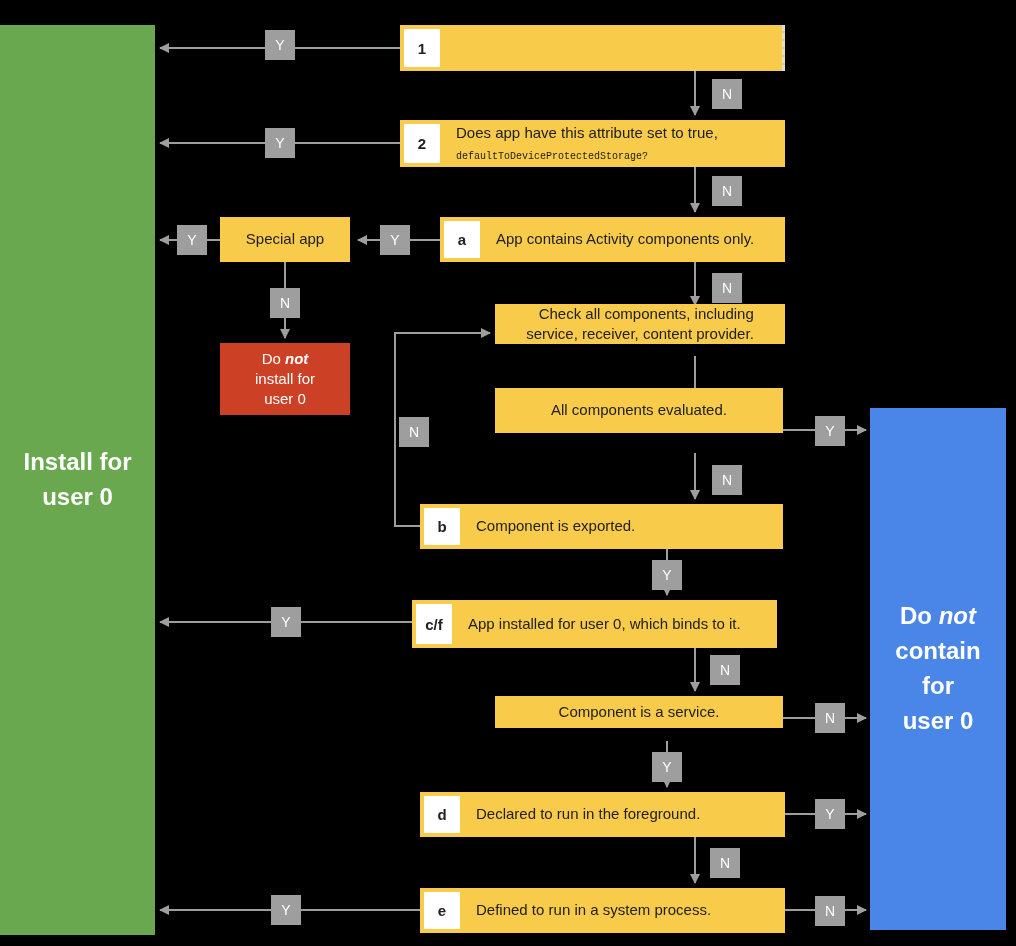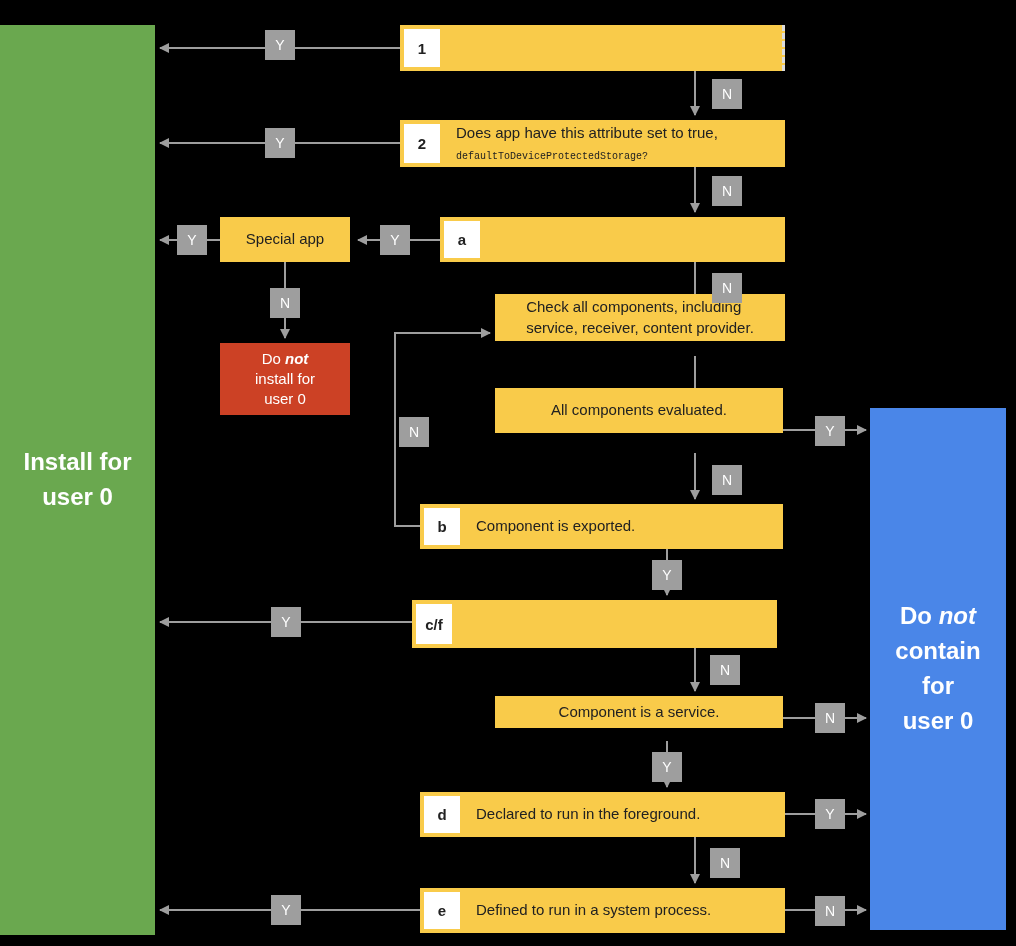--- a/index.html
+++ b/index.html
@@ -16,21 +16,21 @@
     position:absolute; background:var(--yellow,#f9cb4a); color:#212121;
     display:flex; align-items:center; font-size:15px;
   }
   .key-node { padding-left:56px; }
   .node-key {
     position:absolute; left:4px; top:4px; bottom:4px; width:36px;
     background:#ffffff; color:#212121; font-weight:700; font-size:15px;
     display:flex; align-items:center; justify-content:center;
   }
   .node-text { white-space:pre-line; line-height:1.35; }
-  .center-node { justify-content:center; text-align:left; padding:0 8px; }
+  .center-node { justify-content:center; text-align:right; padding:0 8px; }
   .dashed { border-right:3px dashed #dcdcdc; }
   code { font-family:"Liberation Mono","DejaVu Sans Mono",monospace; font-size:10px; }
 
   .edge-label {
     position:absolute; width:30px; height:30px;
     background:var(--gray,#9e9e9e); color:#fff; font-size:14px;
     display:flex; align-items:center; justify-content:center;
   }
 
   .terminal {
@@ -113,42 +113,44 @@
     <span class="node-key">1</span>
   </div>
 
   <div class="node key-node" style="left:400px;top:120px;width:385px;height:47px">
     <span class="node-key">2</span>
     <span class="node-text"><span>Does app have this attribute set to true,</span><br><code>defaultToDeviceProtectedStorage?</code></span>
   </div>
 
   <div class="node key-node" style="left:440px;top:217px;width:345px;height:45px">
     <span class="node-key">a</span>
+    <span class="node-text">App contains Activity components only.</span>
   </div>
 
   <div class="node center-node" style="left:220px;top:217px;width:130px;height:45px">
     <span class="node-text">Special app</span>
   </div>
 
-  <div class="node center-node" style="left:495px;top:294px;width:290px;height:47px">
+  <div class="node center-node" style="left:495px;top:304px;width:290px;height:40px">
     <span class="node-text">Check all components, including
 service, receiver, content provider.</span>
   </div>
 
   <div class="node center-node" style="left:495px;top:388px;width:288px;height:45px">
     <span class="node-text">All components evaluated.</span>
   </div>
 
   <div class="node key-node" style="left:420px;top:504px;width:363px;height:45px">
     <span class="node-key">b</span>
     <span class="node-text">Component is exported.</span>
   </div>
 
   <div class="node key-node" style="left:412px;top:600px;width:365px;height:48px">
     <span class="node-key">c/f</span>
+    <span class="node-text">App installed for user 0, which binds to it.</span>
   </div>
 
   <div class="node center-node" style="left:495px;top:696px;width:288px;height:32px">
     <span class="node-text">Component is a service.</span>
   </div>
 
   <div class="node key-node" style="left:420px;top:792px;width:365px;height:45px">
     <span class="node-key">d</span>
     <span class="node-text">Declared to run in the foreground.</span>
   </div>

